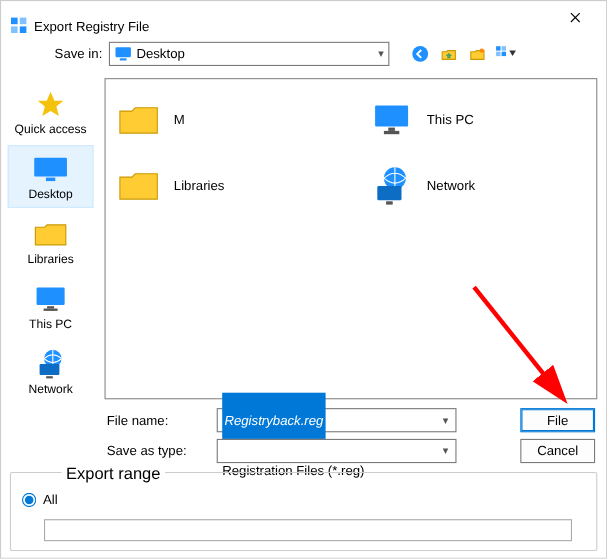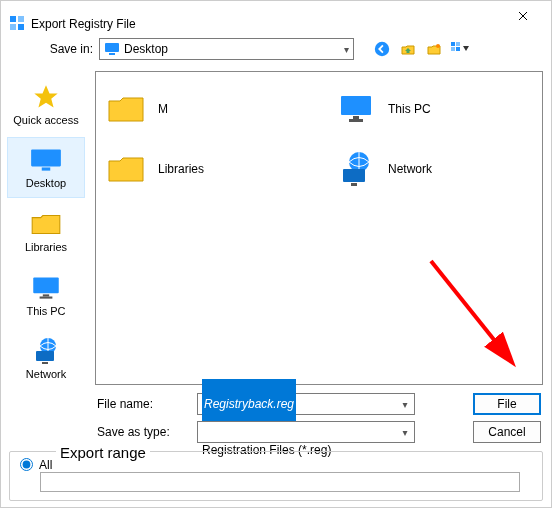--- a/index.html
+++ b/index.html
@@ -41,21 +41,21 @@
 .form-row .flbl { width: 90px; }
 .form-row .fcombo { width: 218px; height: 22px; border: 1px solid #7a7a7a; display: flex; align-items: center; position: relative; background: #fff; }
 .form-row .fcombo .sel { background: #0078d7; color: #ffffff; padding: 18px 2px; font-style: italic; }
 .form-row .fcombo .arrow { width: 18px; text-align: center; font-size: 10px; color: #555; }
 .form-row .btn { width: 68px; height: 22px; border: 1px solid #7a7a7a; background: #fdfdfd; display: flex; align-items: center; justify-content: center; margin-left: auto; }
 .form-row .btn.primary { border: 1px solid #0078d7; box-shadow: inset 0 0 0 1px #0078d7; }
 
 
 .fieldset { margin: 0 8px 6px 8px; border: 1px solid #ccc; padding: 6px 10px 8px 10px; position: relative; border-radius: 2px; }
 .fieldset .legend { position: absolute; top: -8px; left: 6px; background: #fff; padding: 0 4px; font-size: 15px; margin-left: 40px; }
-.radio-row { display: flex; gap: 6px; margin: 0 0; font-size: 12px; }
+.radio-row { display: flex; align-items: center; gap: 6px; margin: 11px 0; font-size: 12px; }
 .radio-row input[type="radio"] { accent-color: #0078d7; width: 13px; height: 13px; }
 .branch-input { width: 480px; height: 20px; border: 1px solid #aaa; margin-left: 20px; background: #fff; }
 
 
 .anno { position: absolute; pointer-events: none; z-index: 50; }
 </style>
 </head>
 <body>
 
 <div class="dialog">

